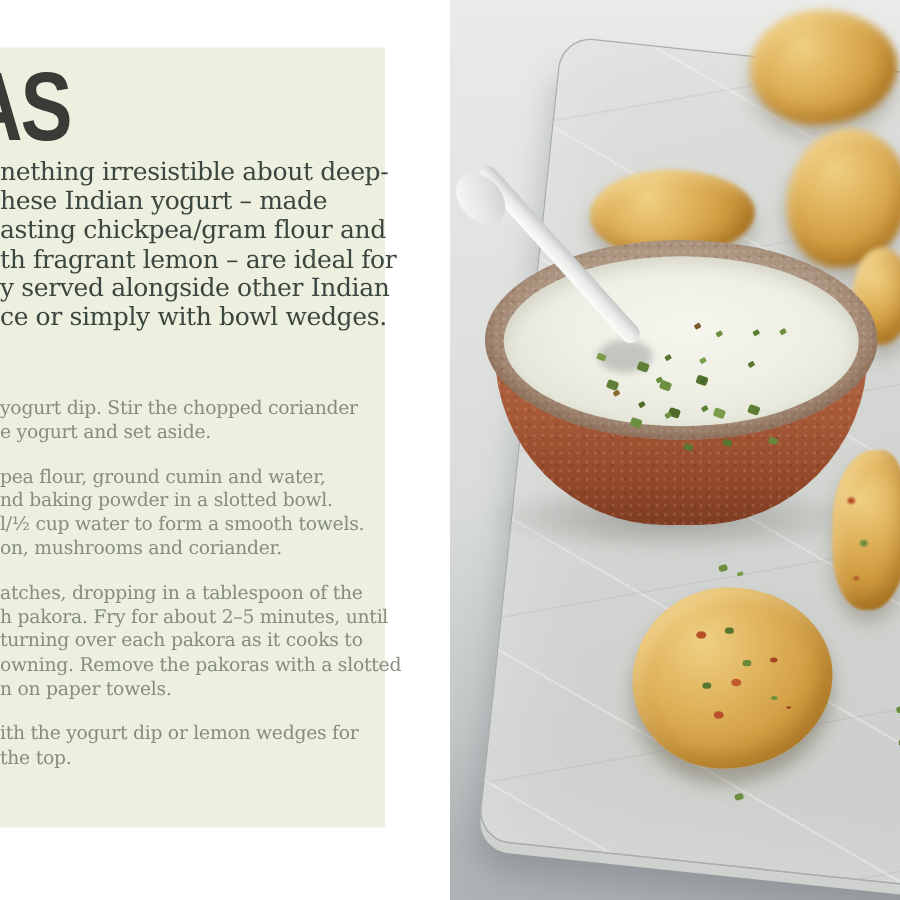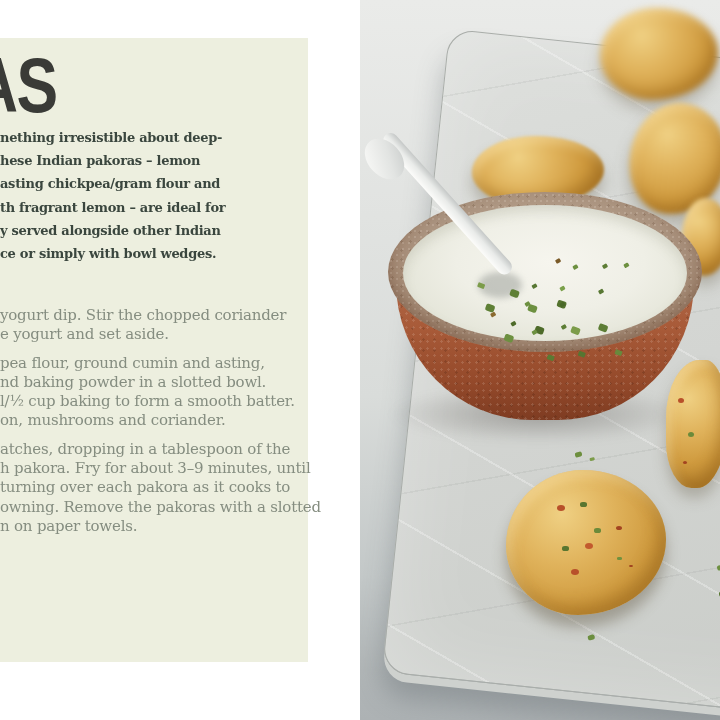--- a/index.html
+++ b/index.html
@@ -15,29 +15,29 @@
   }
   .title{
     position:absolute;top:8px;left:0;margin-left:-27px;
     font-family:"Liberation Sans","DejaVu Sans",sans-serif;
     font-weight:700;font-size:78px;line-height:1;letter-spacing:-2px;
     transform:scaleX(0.8);transform-origin:left top;
     color:#3a3b37;white-space:nowrap;
   }
   .intro{
     position:absolute;top:88px;left:0;
-    font-weight:700;font-size:13px;line-height:23.2px;
+    font-weight:400;font-size:20px;line-height:23.2px;
     letter-spacing:-0.3px;color:#3a463e;white-space:nowrap;
   }
   .instructions{
     position:absolute;top:263px;left:0;
     font-size:15px;line-height:19.3px;letter-spacing:-0.2px;
     color:#858d80;white-space:nowrap;
   }
-  .para{margin:5px 0 9px 0;}
+  .para{margin:16px 0 9px 0;}
   
   .photo{
     position:absolute;left:360px;top:0;width:360px;height:720px;overflow:hidden;
     background:linear-gradient(180deg,#eaebe9 0%,#e1e3e1 30%,#d9dcda 55%,#c3c8c8 80%,#b1b6b7 93%,#adb2b4 100%);
   }
   .tray{
     position:absolute;left:54px;top:54px;width:520px;height:645px;
     background:linear-gradient(160deg,#dddfdc 0%,#d3d5d2 48%,#c9ccc8 100%);
     border:1px solid #a9ada9;border-radius:26px;
     transform:rotate(6deg);
@@ -143,44 +143,48 @@
   }
 </style>
 </head>
 <body>
 
 <div class="panel">
   <div class="title">AS</div>
 
   <div class="intro">
     <div>nething irresistible about deep-</div>
-    <div>hese Indian pakoras – lemon</div>
+    <div>hese Indian yogurt – made</div>
     <div>asting chickpea/gram flour and</div>
     <div>th fragrant lemon – are ideal for</div>
     <div>y served alongside other Indian</div>
     <div>ce or simply with bowl wedges.</div>
   </div>
 
   <div class="instructions">
     <div class="para">
       <div>yogurt dip. Stir the chopped coriander</div>
       <div>e yogurt and set aside.</div>
     </div>
     <div class="para">
-      <div>pea flour, ground cumin and asting,</div>
+      <div>pea flour, ground cumin and water,</div>
       <div>nd baking powder in a slotted bowl.</div>
-      <div>l/½ cup baking to form a smooth batter.</div>
+      <div>l/½ cup water to form a smooth towels.</div>
       <div>on, mushrooms and coriander.</div>
     </div>
     <div class="para">
       <div>atches, dropping in a tablespoon of the</div>
-      <div>h pakora. Fry for about 3–9 minutes, until</div>
+      <div>h pakora. Fry for about 2–5 minutes, until</div>
       <div>turning over each pakora as it cooks to</div>
       <div>owning. Remove the pakoras with a slotted</div>
       <div>n on paper towels.</div>
+    </div>
+    <div class="para">
+      <div>ith the yogurt dip or lemon wedges for</div>
+      <div>the top.</div>
     </div>
   </div>
 </div>
 
 <div class="photo">
   <div class="tray"></div>
   <div class="tray-herbs"></div>
 
   <div class="pakora p1"></div>
   <div class="pakora p2"></div>

